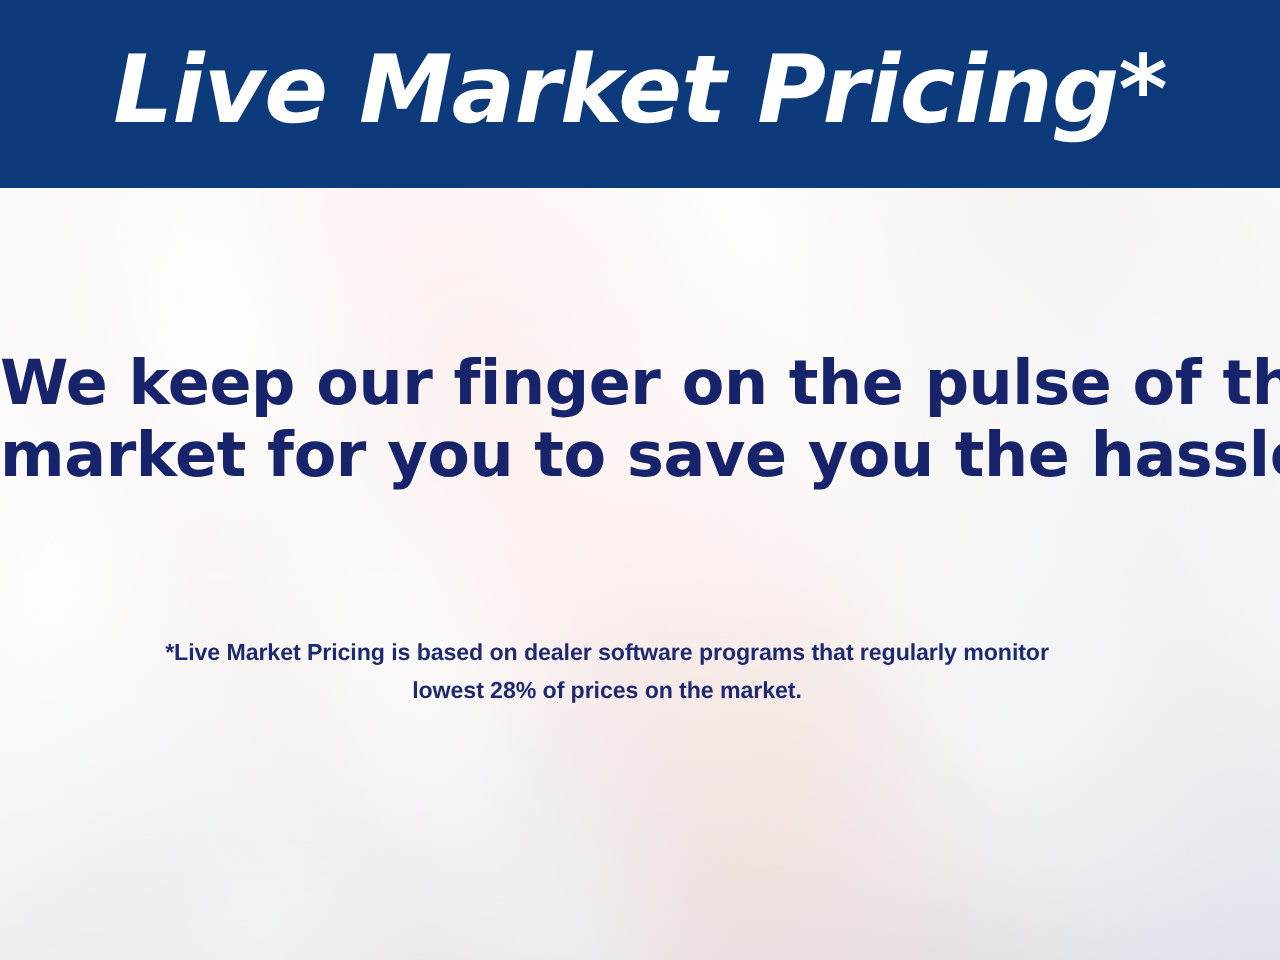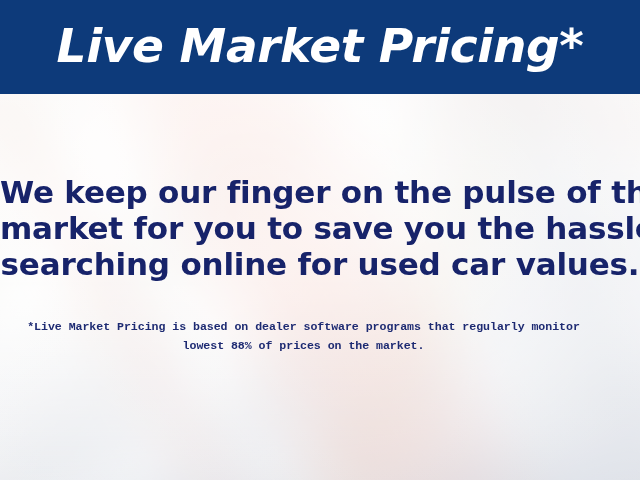--- a/index.html
+++ b/index.html
@@ -158,21 +158,21 @@
   }
 
   
   #disclaimer {
     position: absolute;
     left: 0;
     top: 317px;
     width: 607px;
     text-align: center;
     color: #1d2a72;
-    font-family: Liberation Mono, monospace;
+    font-family: Liberation Sans, sans-serif;
     font-size: 11.6px;
     font-weight: bold;
     line-height: 19px;
     letter-spacing: -0.05px;
   }
   #disclaimer .dc-line {
     display: block;
     white-space: nowrap;
   }
 </style>
@@ -191,21 +191,20 @@
     <div id="bg-vignette"></div>
   </div>
 
   <div id="header-band">
     <h1 id="header-title">Live Market Pricing*</h1>
   </div>
 
   <div id="headline">
     <span class="hl-line">We keep our finger on the pulse of the</span>
     <span class="hl-line">market for you to save you the hassle of</span>
-    <span class="hl-line">searching online for used car values.</span>
   </div>
 
   <div id="disclaimer">
     <span class="dc-line">*Live Market Pricing is based on dealer software programs that regularly monitor</span>
-    <span class="dc-line">lowest 88% of prices on the market.</span>
+    <span class="dc-line">lowest 28% of prices on the market.</span>
   </div>
 
 </div>
 
 </body></html>

